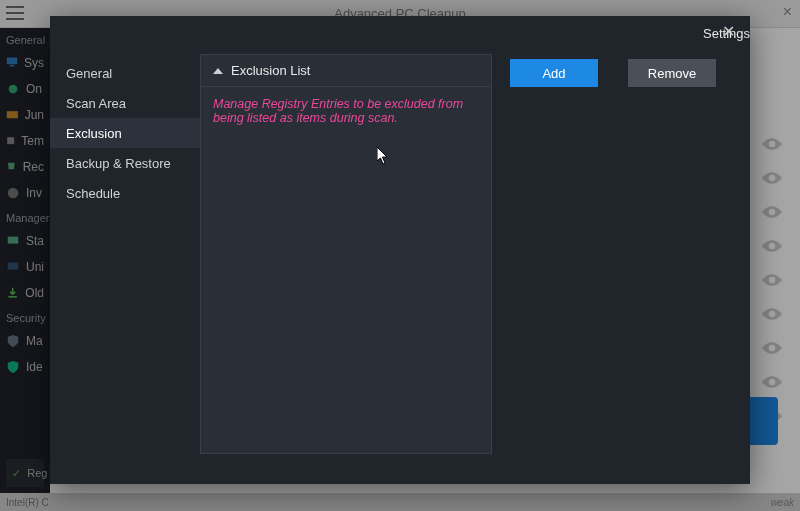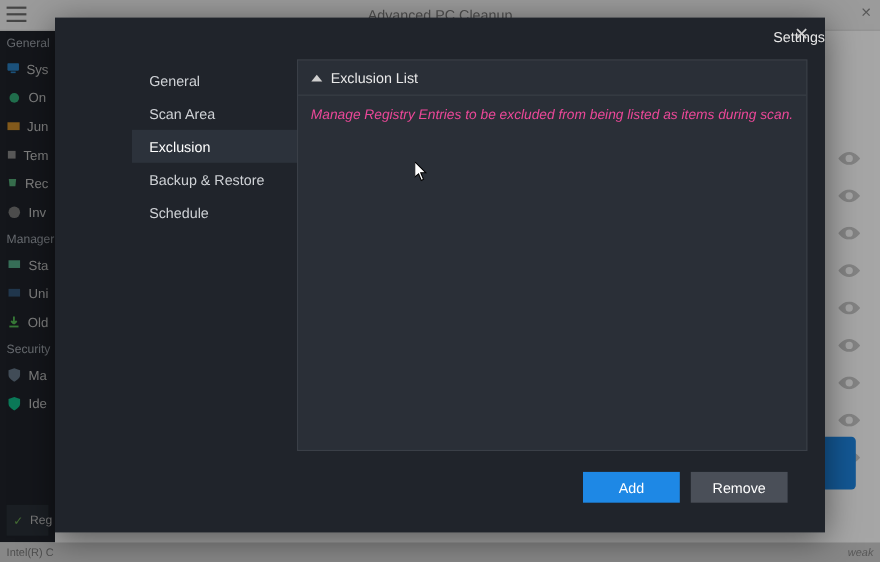--- a/index.html
+++ b/index.html
@@ -73,35 +73,35 @@
   .modal-body { flex:1; display:flex; min-height:0; }
   .settings-nav {
     width:150px; padding:8px 0; display:flex; flex-direction:column;
   }
   .settings-nav .nav-item {
     height:30px; display:flex; align-items:center; padding:0 16px;
     font-size:13px; color:#cfd2d6; cursor:pointer;
   }
   .settings-nav .nav-item.active { background:#2c323b; color:#fff; }
   .settings-content {
-    flex:1; display:flex; flex-direction:column; padding:4px 16px 16px 0;
+    flex:1; display:flex; flex-direction:row; padding:4px 16px 16px 0;
   }
   .panel {
     flex:1; border:1px solid #3a3f47; background:#2a2f37; display:flex; flex-direction:column;
     margin-bottom:14px;
   }
   .panel-head {
     height:32px; display:flex; align-items:center; gap:8px; padding:0 12px;
     border-bottom:1px solid #3a3f47; font-size:13px; color:#e8e8e8;
   }
   .chev { width:0; height:0; border-left:5px solid transparent; border-right:5px solid transparent; border-bottom:6px solid #cfcfcf; }
   .panel-desc { padding:10px 12px; font-size:12.5px; color:#ec4899;font-style:italic; }
   .panel-fill { flex:1; }
   .modal-footer {
-    height:44px; display:flex; align-items:center; justify-content:flex-end; gap:10px;
+    height:44px; display:flex; align-items:center; justify-content:flex-end; gap:30px;
     padding:0 18px 6px;
   }
   .btn {
     min-width:88px; height:28px; border:none; font-size:13px; color:#fff;
     display:flex; align-items:center; justify-content:center; cursor:pointer;
   }
   .btn.primary { background:#1e88e5; }
   .btn.secondary { background:#4a4f58; }
 
   .cursor-ptr {

